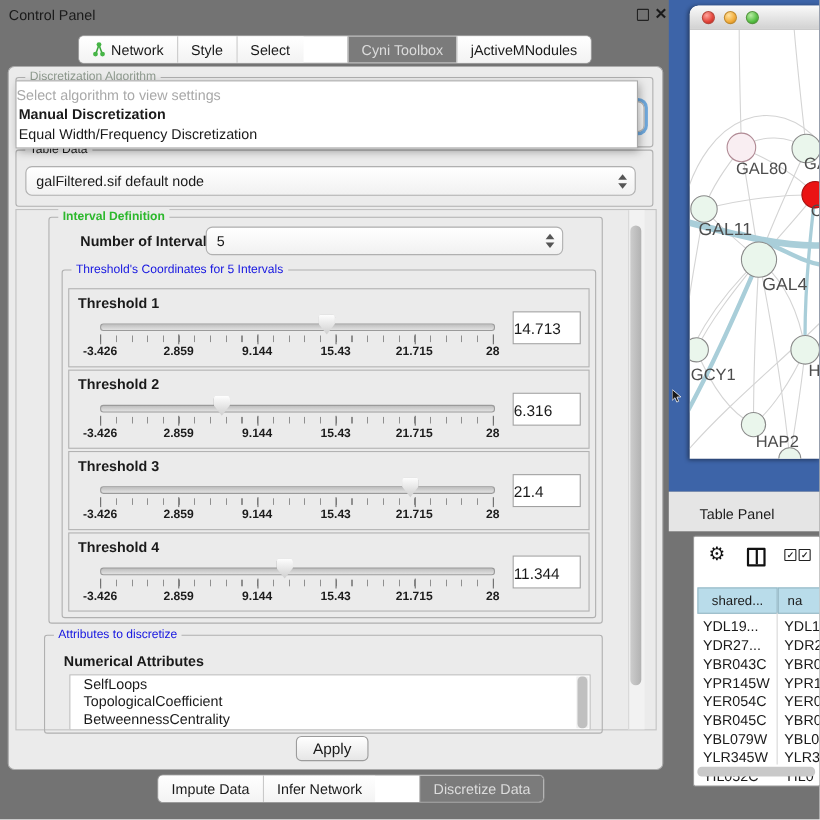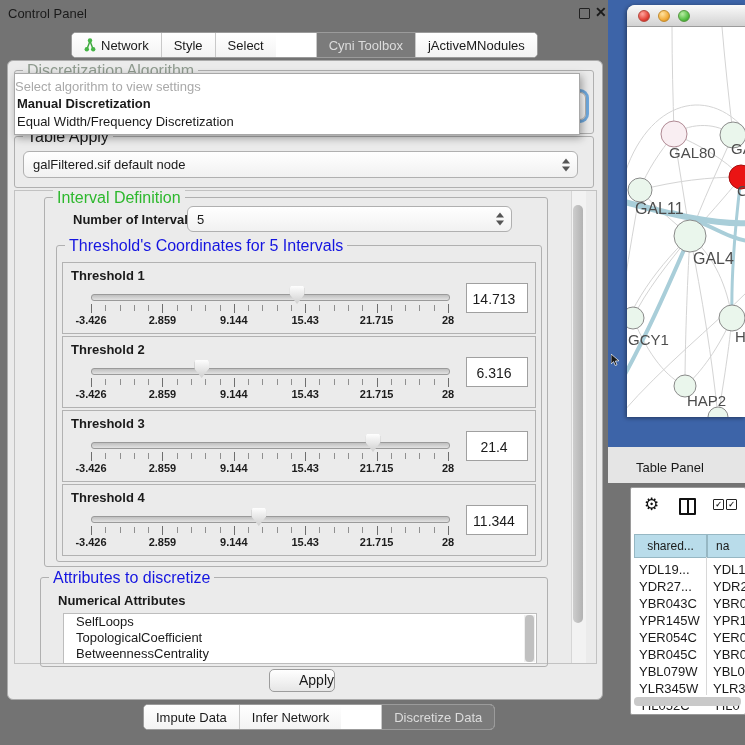--- a/index.html
+++ b/index.html
@@ -20,22 +20,22 @@
        background:linear-gradient(#ffffff,#f3f3f3);white-space:nowrap;cursor:default;}
   .tab:first-child{border-left:none;}
   .tab.selected{background:var(--tab-selected-bg);color:var(--tab-selected-text);margin-left:40px;}
   #top-tabbar{left:71px;top:32px;}
   #bottom-tabbar{left:143px;top:704px;}
 
   #outer-panel{left:7px;top:60px;width:594px;height:638px;background:#ebebeb;
                border:1px solid #ababab;border-radius:6px;}
 
   .group{border:1px solid #b0b0b0;border-radius:3px;}
-  .group-title{position:absolute;top:-8px;left:8px;background:#ebebeb;padding:0 4px;font-size:16px;line-height:15px;text-align:center;}
-  .title-green{color:var(--accent-green);}
+  .group-title{position:absolute;top:-8px;left:8px;background:#ebebeb;padding:0 4px;font-size:11px;line-height:15px;text-align:center;}
+  .title-green{color:var(--accent-green);font-weight:bold;}
   .title-blue{color:var(--accent-blue);}
   .title-gray{color:#8f9b8f;}
 
   .combo{background:linear-gradient(#ffffff,#f1f1f1);border:1px solid #b0b0b0;border-radius:6px;
          display:flex;align-items:center;padding:0 24px 0 9px;box-sizing:border-box;}
   .stepper{position:absolute;right:7px;top:50%;transform:translateY(-50%);
            display:flex;flex-direction:column;gap:3px;}
   .tri-up{width:0;height:0;border-left:4px solid transparent;border-right:4px solid transparent;
           border-bottom:5px solid #555;}
   .tri-down{width:0;height:0;border-left:4px solid transparent;border-right:4px solid transparent;
@@ -59,21 +59,21 @@
                      background:linear-gradient(90deg,#cdcdcd,#b2b2b2);z-index:2;}
 
   #interval-group{left:44px;top:197px;width:502px;height:368px;}
   #num-intervals-label{left:73px;top:212px;font-weight:bold;}
   #num-intervals-combo{left:187px;top:206px;width:325px;height:26px;}
   #thresholds-group{left:56px;top:245px;width:484px;height:315px;}
 
   .th-panel{position:absolute;left:62px;width:472px;height:70px;border:1px solid #b2b2b2;background:#ebebeb;}
   .th-label{position:absolute;left:8px;top:5px;font-weight:bold;}
   .th-value{position:absolute;right:7px;top:20px;width:62px;height:30px;background:#fff;
-            border:1px solid #a0a0a0;font-size:14px;text-align:center;line-height:30px;
+            border:1px solid #a0a0a0;font-size:14px;text-align:left;line-height:30px;
             padding-right:6px;box-sizing:border-box;}
   .track-zone{position:absolute;left:28px;top:0;width:357px;height:70px;}
   .track{position:absolute;left:0;top:31px;width:357px;height:5px;border:1px solid #9a9a9a;
          border-radius:3px;background:linear-gradient(#bfbfbf,#e2e2e2);}
   .thumb{position:absolute;top:23px;width:15px;height:18px;transform:translateX(-50%);
          background:linear-gradient(#fefefe,#cfcfcf);
          clip-path:polygon(10% 0,90% 0,100% 14%,100% 46%,50% 100%,0 46%,0 14%);
          filter:drop-shadow(0 0 1px #777);z-index:1;}
   .ticks{position:absolute;left:0;top:42px;width:358px;height:6px;
          background:repeating-linear-gradient(90deg,#8f8f8f 0 1px,transparent 1px 14.28px);}
@@ -83,21 +83,21 @@
 
   #attrs-group{left:40px;top:577px;width:506px;height:88px;}
   #attrs-label{left:58px;top:593px;font-weight:bold;}
   #attrs-list{left:63px;top:613px;width:474px;height:51px;background:#fff;border:1px solid #bdbdbd;
               overflow:hidden;box-sizing:border-box;}
   .list-item{padding-left:12px;line-height:16px;white-space:nowrap;}
   #attrs-scrollbar{position:absolute;right:1px;top:1px;width:11px;height:47px;background:#f0f0f0;}
   #attrs-scroll-thumb{position:absolute;right:1px;top:0;width:9px;height:47px;background:#c0c0c0;border-radius:4px;}
 
   #apply-btn{left:269px;top:669px;width:64px;height:21px;border:1px solid #9c9c9c;border-radius:5px;
-             background:linear-gradient(#ffffff,#e6e6e6);text-align:right;line-height:21px;font-size:14px;}
+             background:linear-gradient(#ffffff,#e6e6e6);text-align:center;line-height:21px;font-size:14px;}
 
   
   #desktop{left:608px;top:0;width:137px;height:447px;background:var(--desktop-blue);overflow:hidden;}
   #net-window{position:absolute;left:19px;top:5px;width:118px;height:412px;background:#fff;
               border-top-left-radius:8px;box-shadow:-1px 1px 4px rgba(0,0,0,0.45);overflow:hidden;}
   #win-titlebar{height:21px;background:linear-gradient(#fafafa,#d2d2d2);border-bottom:1px solid #9c9c9c;
                 border-top-left-radius:8px;display:flex;align-items:center;padding-left:11px;gap:8px;}
   .light{width:12px;height:12px;border-radius:50%;box-sizing:border-box;}
   .light-red{background:radial-gradient(circle at 35% 30%,#ffa59d,#e3443a 60%,#b02017);border:1px solid #b5473d;}
   .light-yellow{background:radial-gradient(circle at 35% 30%,#ffe2a0,#f2ad3c 60%,#c77f14);border:1px solid #c08a2e;}
@@ -180,21 +180,21 @@
       </span>
   </div>
 
   <div class="abs" id="algo-popup">
     <div class="abs" id="popup-header">Select algorithm to view settings</div>
     <div class="abs" id="popup-opt-0">Manual Discretization</div>
     <div class="abs" id="popup-opt-1">Equal Width/Frequency Discretization</div>
   </div>
 
   <div class="abs group" id="tabledata-group">
-    <span class="group-title">Table Apply</span>
+    <span class="group-title">Table Data</span>
   </div>
   <div class="abs combo" id="tabledata-combo">
     <span>galFiltered.sif default node</span>
     <span class="stepper">
         <span class="tri-up"></span>
         <span class="tri-down"></span>
       </span>
   </div>
 
   <div class="abs" id="scroll-viewport"></div>

